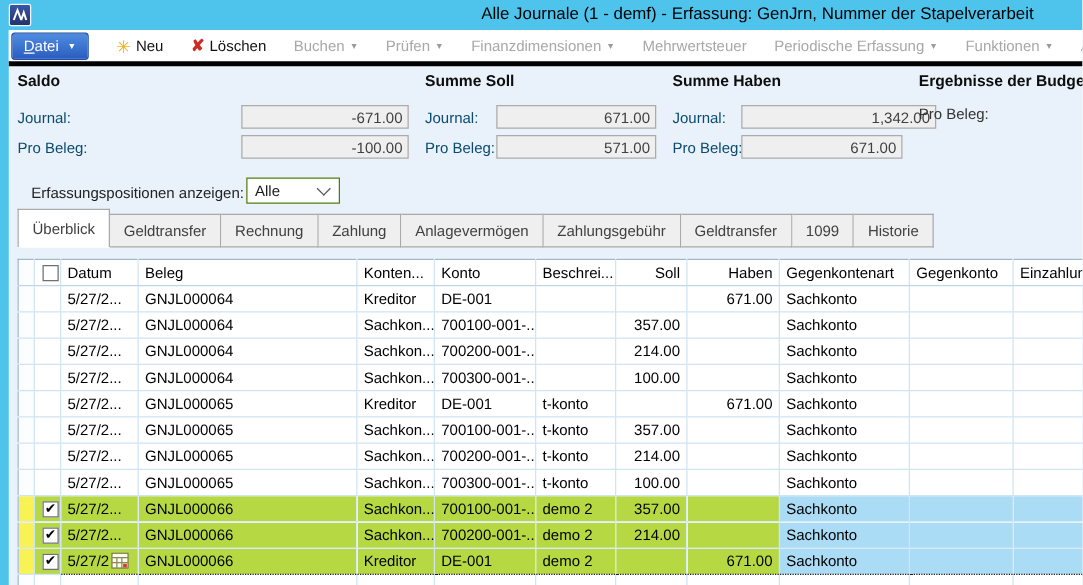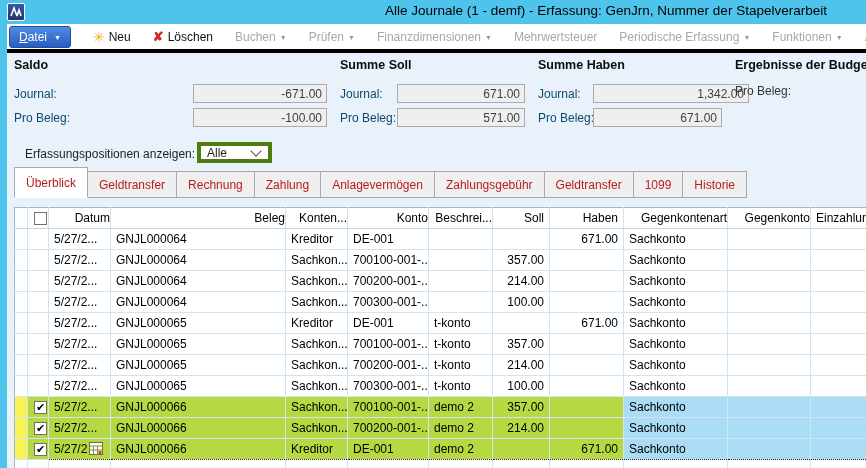--- a/index.html
+++ b/index.html
@@ -31,42 +31,42 @@
   .tb-arr { font-size:7px; line-height:1; padding-top:2px; color:#9a9a9a; }
   
   .sum-h { position:absolute; font-weight:bold; color:#0d0d0d; font-size:12.5px; white-space:nowrap; }
   .sum-lab { position:absolute; color:#0c4a6e; white-space:nowrap; }
   .sum-lab.dark { color:#333; }
   .sum-box { position:absolute; height:19px; background:#efefef; border:1px solid #ababab;
     color:#404040; text-align:right; padding:2px 4px 0 4px; }
   
   .filter-lab { position:absolute; left:25px; top:147px; color:#222; }
   .combo { position:absolute; left:197px; top:142px; width:75px; height:21px; background:#fff;
-    border:4px solid #4d7c0f; display:flex; align-items:center; }
+    border:1px solid #4d7c0f; display:flex; align-items:center; }
   .combo .val { padding-left:6px; flex:1; }
   .combo .chev { width:8px; height:8px; border-right:1.5px solid #555; border-bottom:1.5px solid #555;
     transform:rotate(45deg); margin:-4px 8px 0 0; }
   
   .tabs { position:absolute; left:14px; top:171px; height:27px; display:flex; align-items:flex-end; }
   .tab { height:27px; padding:0 11px; display:flex; align-items:center; background:#efefef;
-    border:1px solid #a9a9a9; border-left:none; white-space:nowrap; color:#b91c1c; }
+    border:1px solid #a9a9a9; border-left:none; white-space:nowrap; color:#404040; }
   .tab:first-child { border-left:1px solid #a9a9a9; }
   .tab.active { background:#fff; height:31px; margin-top:-4px; border-bottom:1px solid #fff;
     border-left:1px solid #a9a9a9; position:relative; z-index:2; }
   
   .grid-wrap { position:absolute; left:14px; top:207px; width:852px; }
   table.grid { border-collapse:collapse; table-layout:fixed; width:852px; background:#fff;
     border-left:1px solid #9fb8ca; border-top:1px solid #9fb8ca; }
   .c-gutter{width:13px}.c-check{width:21px}.c-datum{width:62px}.c-beleg{width:175px}
   .c-kontenart{width:62px}.c-konto{width:81px}.c-beschreibung{width:64px}.c-soll{width:57px}
   .c-haben{width:74px}.c-gegenkontenart{width:104px}.c-gegenkonto{width:83px}.c-einzahlung{width:56px}
   .grid th, .grid td { height:21px; padding:0 0 0 5px; border-right:1px solid #d0e4f2;
     border-bottom:1px solid #d0e4f2; overflow:hidden; white-space:nowrap; text-align:left;
     font-weight:normal; color:#000; }
-  .grid th { background:#fff; border-bottom:1px solid #bed6e8;text-align:right; }
+  .grid th { background:#fff; border-bottom:1px solid #bed6e8; }
   .grid th.col-soll, .grid th.col-haben, .grid td.col-soll, .grid td.col-haben
     { text-align:right; padding-right:5px; padding-left:0; }
   .grid td.col-gutter, .grid th.col-gutter { padding:0; background:#fbfdfe; }
   .cbx { width:13px; height:13px; border:1px solid #707070; background:#fff; margin:0 auto;
     font-size:11px; line-height:11px; text-align:center; color:#000; }
   tr.marked td.hl-green { background:#b6d943; }
   tr.marked td.hl-blue { background:#aadcf6; }
   tr.marked td.col-gutter { background:#f8f255; }
   tr.focused td:not(.col-gutter):not(.col-check) { border-top:1px dotted #1a1a1a; border-bottom:1px dotted #1a1a1a; }
   tr.focused td.col-datum { border-left:1px dotted #1a1a1a; }

